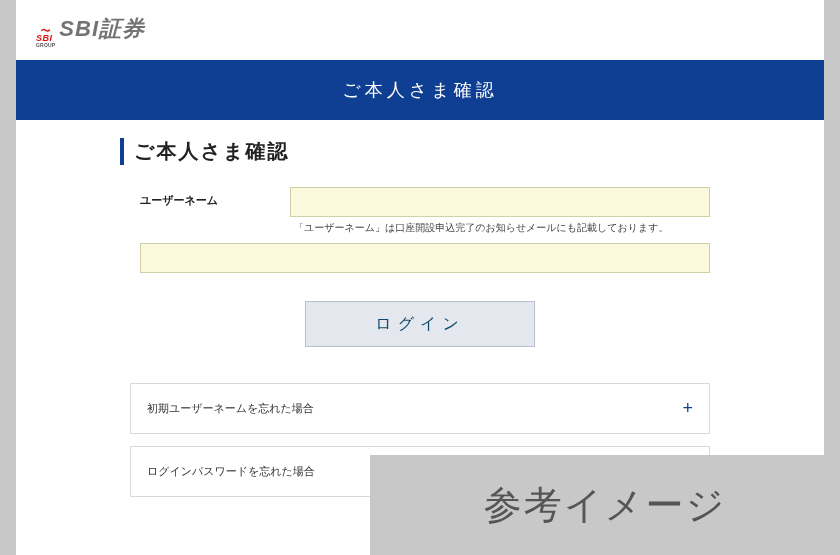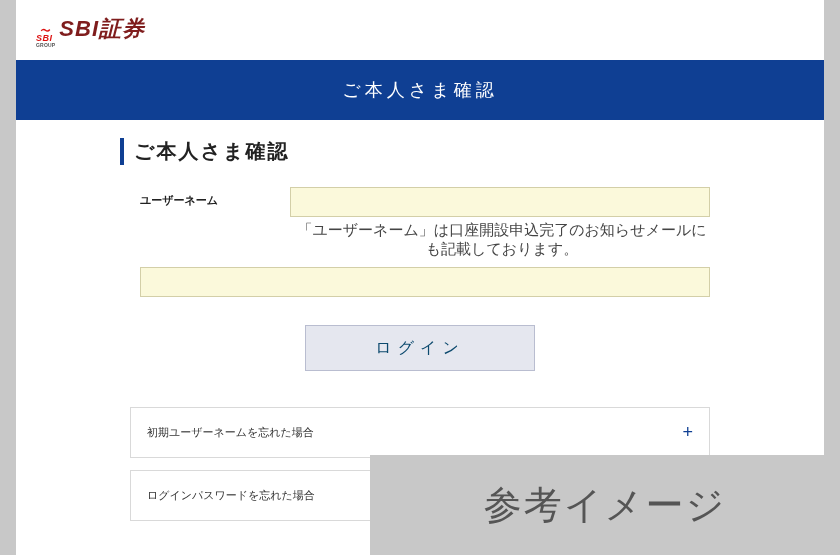--- a/index.html
+++ b/index.html
@@ -45,21 +45,21 @@
       font-style: italic;
     }
     .logo-mark .grp {
       display:block;
       font-size:5px;
       line-height:5px;
       color:#555;
       letter-spacing:0.2px;
     }
     .logo-text {
-      color: #7f1d1d;
+      color: #737373;
       font-weight: 800;
       font-size: 22px;
       letter-spacing: 1px;
       font-style: italic;
     }
     .banner {
       background: #0f3f93;
       color: #fff;
       text-align: center;
       padding: 18px 0;
@@ -103,25 +103,24 @@
     }
     .text-input {
       width: 100%;
       height: 30px;
       background: #fbf9db;
       border: 1px solid #d3cfa8;
       padding: 4px 6px;
       font-size: 12px;
     }
     .hint {
-      font-size: 15px;
+      font-size: 10px;
       color: #444;
       margin-top: 4px;
       margin-left: 4px;
-      text-align: center;
     }
     .login-btn-wrap {
       text-align: center;
       margin-top: 28px;
       margin-bottom: 36px;
     }
     .login-btn {
       display: inline-block;
       width: 230px;
       height: 46px;

